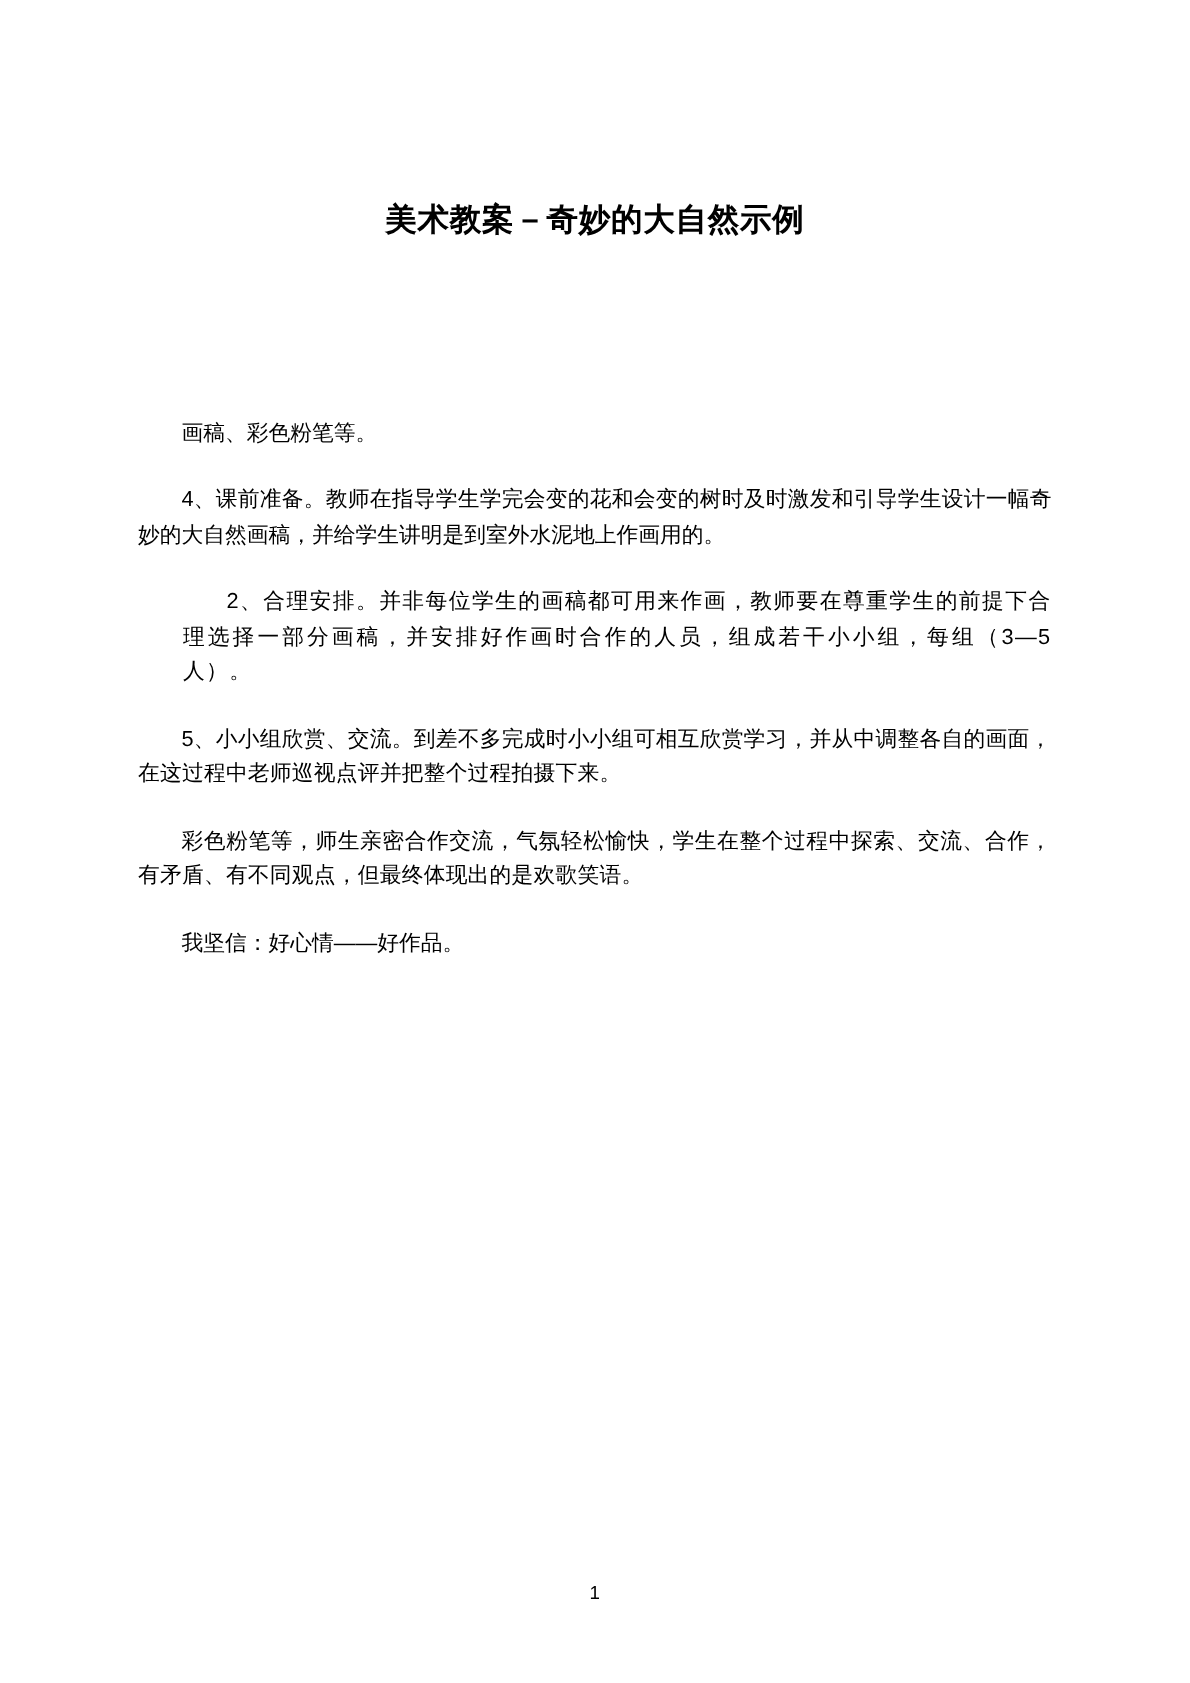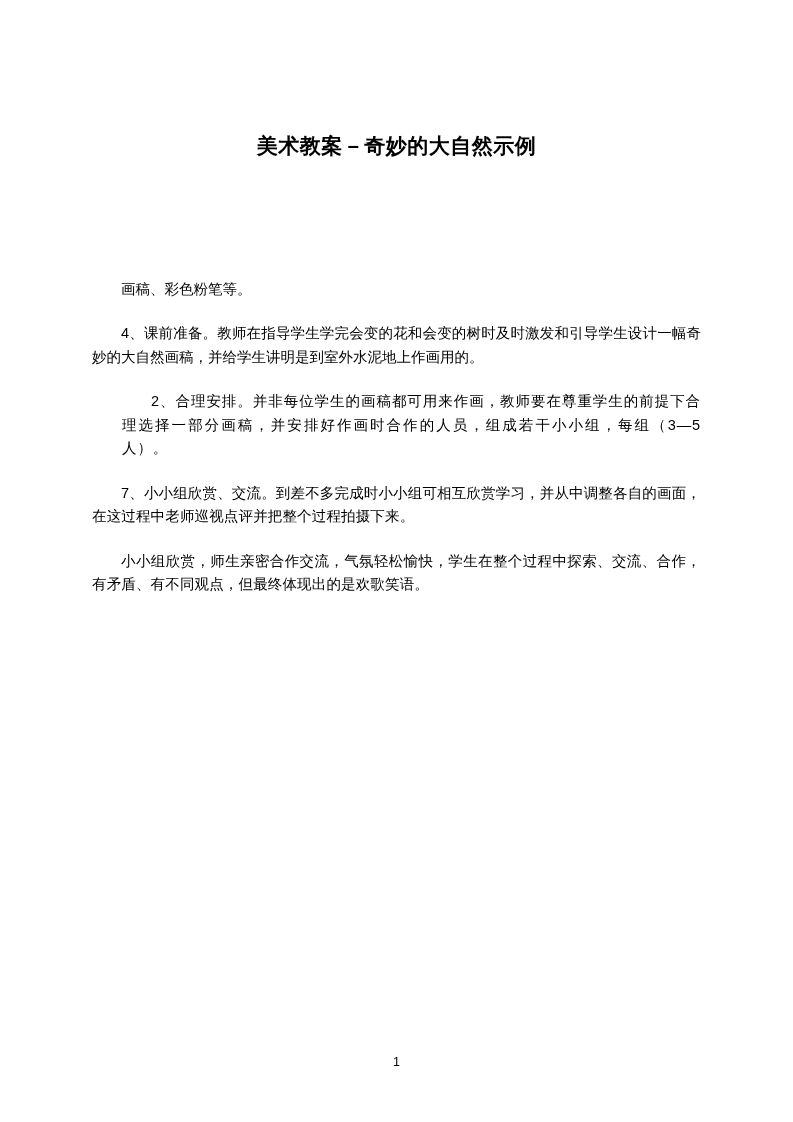--- a/index.html
+++ b/index.html
@@ -64,19 +64,20 @@
 <body>
 
 <div class="page">
 
   <div class="doc-title">美术教案－奇妙的大自然示例</div>
 
   <div class="body-area">
     <p class="para">画稿、彩色粉笔等。</p>
     <p class="para">4、课前准备。教师在指导学生学完会变的花和会变的树时及时激发和引导学生设计一幅奇妙的大自然画稿，并给学生讲明是到室外水泥地上作画用的。</p>
     <p class="para spaced">2、合理安排。并非每位学生的画稿都可用来作画，教师要在尊重学生的前提下合理选择一部分画稿，并安排好作画时合作的人员，组成若干小小组，每组（3—5人）。</p>
-    <p class="para loose">7、小小组欣赏、交流。到差不多完成时小小组可相互欣赏学习，并从中调整各自的画面，在这过程中老师巡视点评并把整个过程拍摄下来。</p>
-    <p class="para loose">小小组欣赏，师生亲密合作交流，气氛轻松愉快，学生在整个过程中探索、交流、合作，有矛盾、有不同观点，但最终体现出的是欢歌笑语。</p>
+    <p class="para loose">5、小小组欣赏、交流。到差不多完成时小小组可相互欣赏学习，并从中调整各自的画面，在这过程中老师巡视点评并把整个过程拍摄下来。</p>
+    <p class="para loose">彩色粉笔等，师生亲密合作交流，气氛轻松愉快，学生在整个过程中探索、交流、合作，有矛盾、有不同观点，但最终体现出的是欢歌笑语。</p>
+    <p class="para">我坚信：好心情——好作品。</p>
   </div>
 
   <div class="page-number">1</div>
 
 </div>
 
 </body></html>

